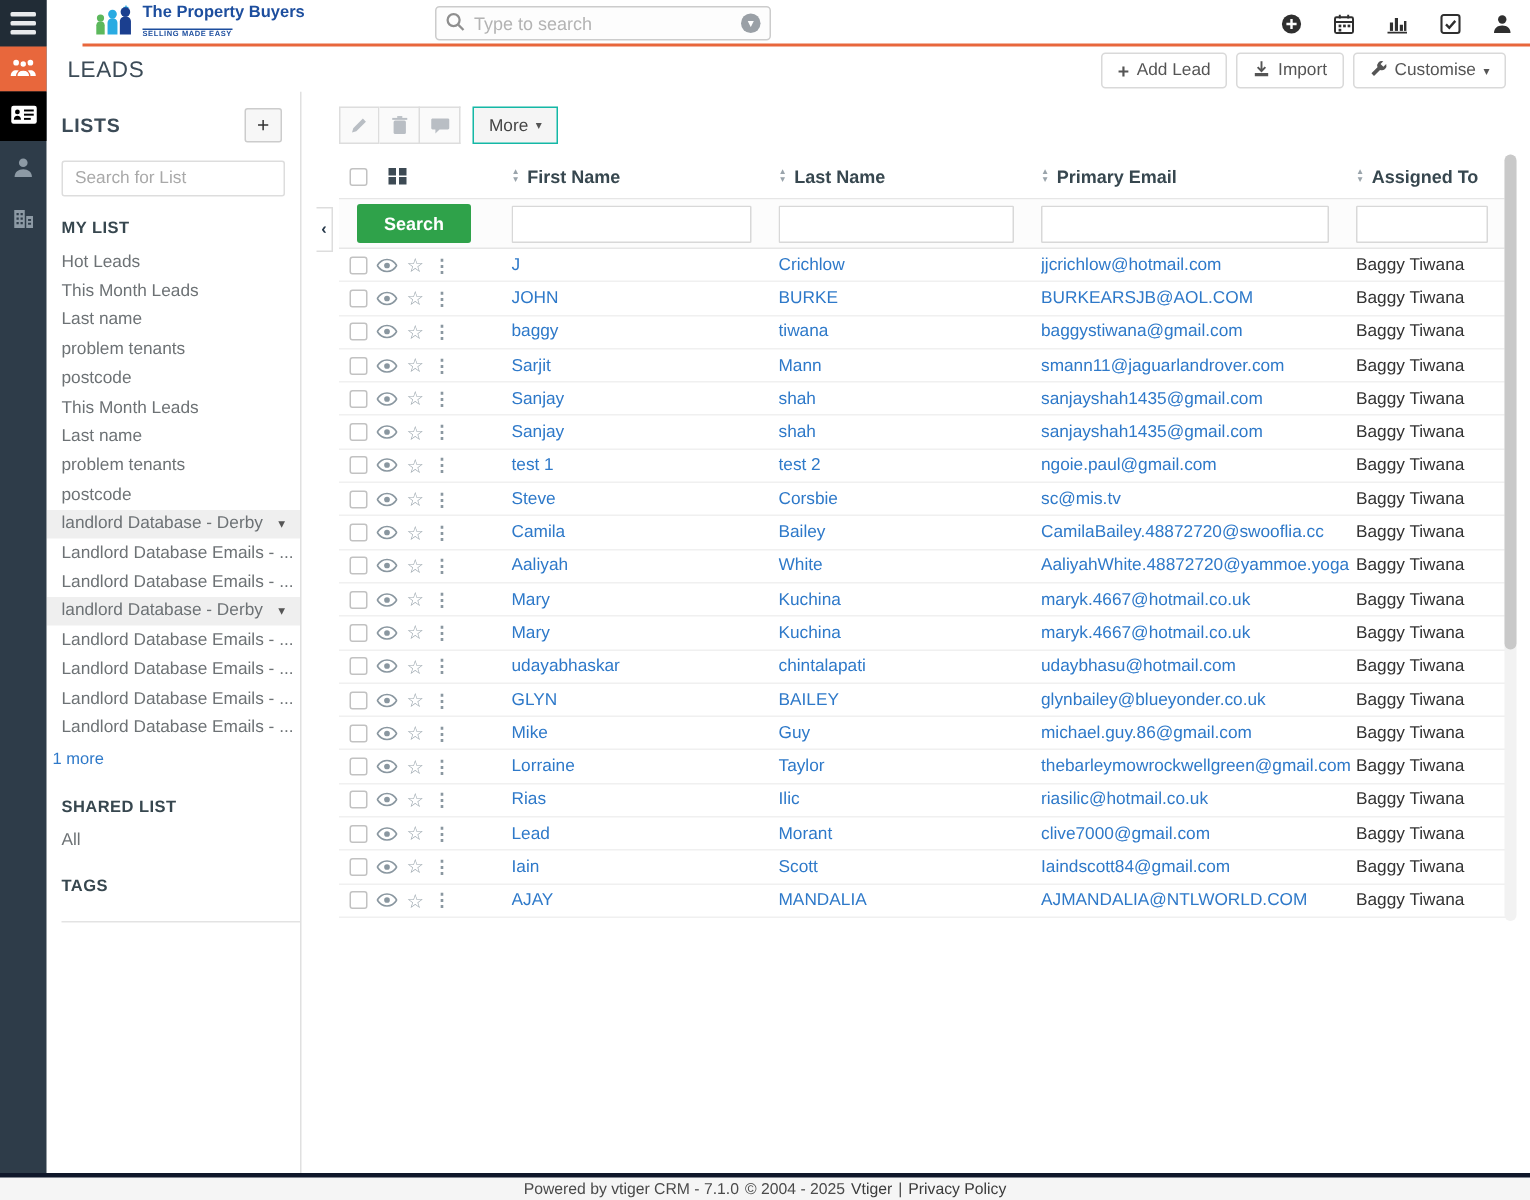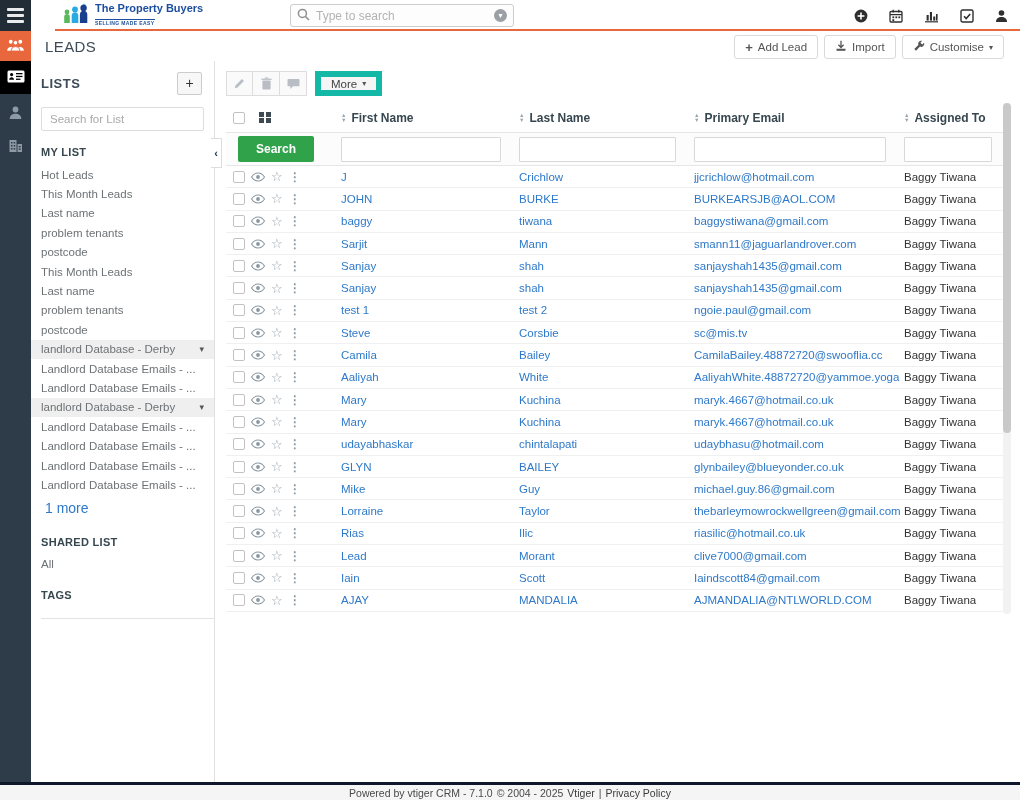--- a/index.html
+++ b/index.html
@@ -30,45 +30,45 @@
 
   
   .module-header { position:absolute; left:31px; top:33px; right:0; height:28px; background:#fff; z-index:10; }
   .module-title { position:absolute; left:14px; top:5px; font-size:15px; font-weight:normal; color:#3c4b57; letter-spacing:.4px; }
   .module-actions { position:absolute; right:16px; top:2px; display:flex; gap:6px; }
   .btn { height:24px; border:1px solid #d9d9d9; border-radius:3px; background:#fff; color:#555; font-size:11.5px; display:flex; align-items:center; gap:5px; padding:0 10px; cursor:pointer; white-space:nowrap; }
   .btn .plus { font-weight:bold; font-size:13px; }
   .caret { font-size:8px; color:#555; }
 
   
-  .listpanel { position:absolute; left:31px; top:61px; width:184px; bottom:18px; background:#fff; border-right:1px solid #e0e0e0; z-index:8; overflow:hidden; }
+  .listpanel { position:absolute; left:31px; top:61px; width:170px; bottom:18px; background:#fff; border-right:1px solid #e0e0e0; z-index:8; overflow:hidden; }
   .lists-head { display:flex; justify-content:space-between; align-items:center; padding:11px 12px 9px 10px; }
   .lists-title { font-size:13px; font-weight:bold; color:#3c4b57; letter-spacing:.5px; }
   .add-list-btn { width:25px; height:23px; border:1px solid #ccc; border-radius:2px; background:#f7f7f7; color:#333; font-size:14px; text-align:center; line-height:21px; cursor:pointer; }
   .list-search { padding:3px 10px 0; }
   .list-search input { width:100%; height:24px; border:1px solid #ddd; border-radius:2px; padding:0 8px; font-size:11.5px; color:#777; outline:none; font-family:"Liberation Sans",sans-serif; }
   .list-search input::placeholder { color:#a9a9a9; }
   .section-title { font-size:11px; font-weight:bold; color:#37474f; padding:15px 10px 7px; letter-spacing:.3px; }
   .list-item { font-size:11.5px; color:#6d7275; padding:3px 10px; height:19.4px; display:flex; justify-content:space-between; align-items:center; cursor:pointer; white-space:nowrap; overflow:hidden; }
   .list-item.is-group { background:#efefef; }
   .list-item .chev { display:none; font-size:9px; color:#555; }
   .list-item.is-group .chev { display:inline; }
-  .more-link { color:#2e79c9; font-size:14px; padding:5px 14px; cursor:pointer; }
+  .more-link { color:#2e79c9; font-size:11px; padding:5px 4px; cursor:pointer; }
   .tags-divider { border:none; border-top:1px solid #e3e3e3; margin:10px 0 0 10px; }
 
   
   .collapse-tab { position:absolute; left:211px; top:138px; width:11px; height:30px; background:#fff; border:1px solid #ddd; border-left:none; display:flex; align-items:center; justify-content:center; color:#26384a; font-weight:bold; font-size:11px; cursor:pointer; z-index:12; }
 
   
   .content { position:absolute; left:212px; top:61px; right:0; bottom:18px; background:#fff; }
   .toolbar { position:absolute; left:14px; top:10px; display:flex; align-items:center; }
   .tool-group { display:flex; }
   .tool-btn { width:27px; height:25px; border:1px solid #ddd; background:#fafafa; display:flex; align-items:center; justify-content:center; cursor:pointer; }
   .tool-btn + .tool-btn { border-left:none; }
-  .more-btn { margin-left:8px; height:25px; border:6px solid #14b8a6; background:#f5f5f5; color:#444; font-size:11.5px; display:flex; align-items:center; gap:5px; padding:0 10px; cursor:pointer; }
+  .more-btn { margin-left:8px; height:25px; border:1px solid #14b8a6; background:#f5f5f5; color:#444; font-size:11.5px; display:flex; align-items:center; gap:5px; padding:0 10px; cursor:pointer; }
   .paging { position:absolute; right:17px; top:12px; display:flex; align-items:center; gap:4px; font-size:11.5px; color:#444; }
   .page-count { margin-right:6px; }
   .page-total { font-weight:bold; }
   .page-btn { min-width:30px; height:22px; border:1px solid #ddd; background:#fafafa; display:flex; align-items:center; justify-content:center; color:#444; font-size:8px; cursor:pointer; }
   .page-prev { border:none; background:none; color:#c0c0c0; min-width:16px; }
   .dots { letter-spacing:1px; font-size:10px; font-weight:bold; color:#555; }
 
   
   .table { position:absolute; left:14px; top:42px; width:778px; }
   .flexrow { display:flex; align-items:center; }

